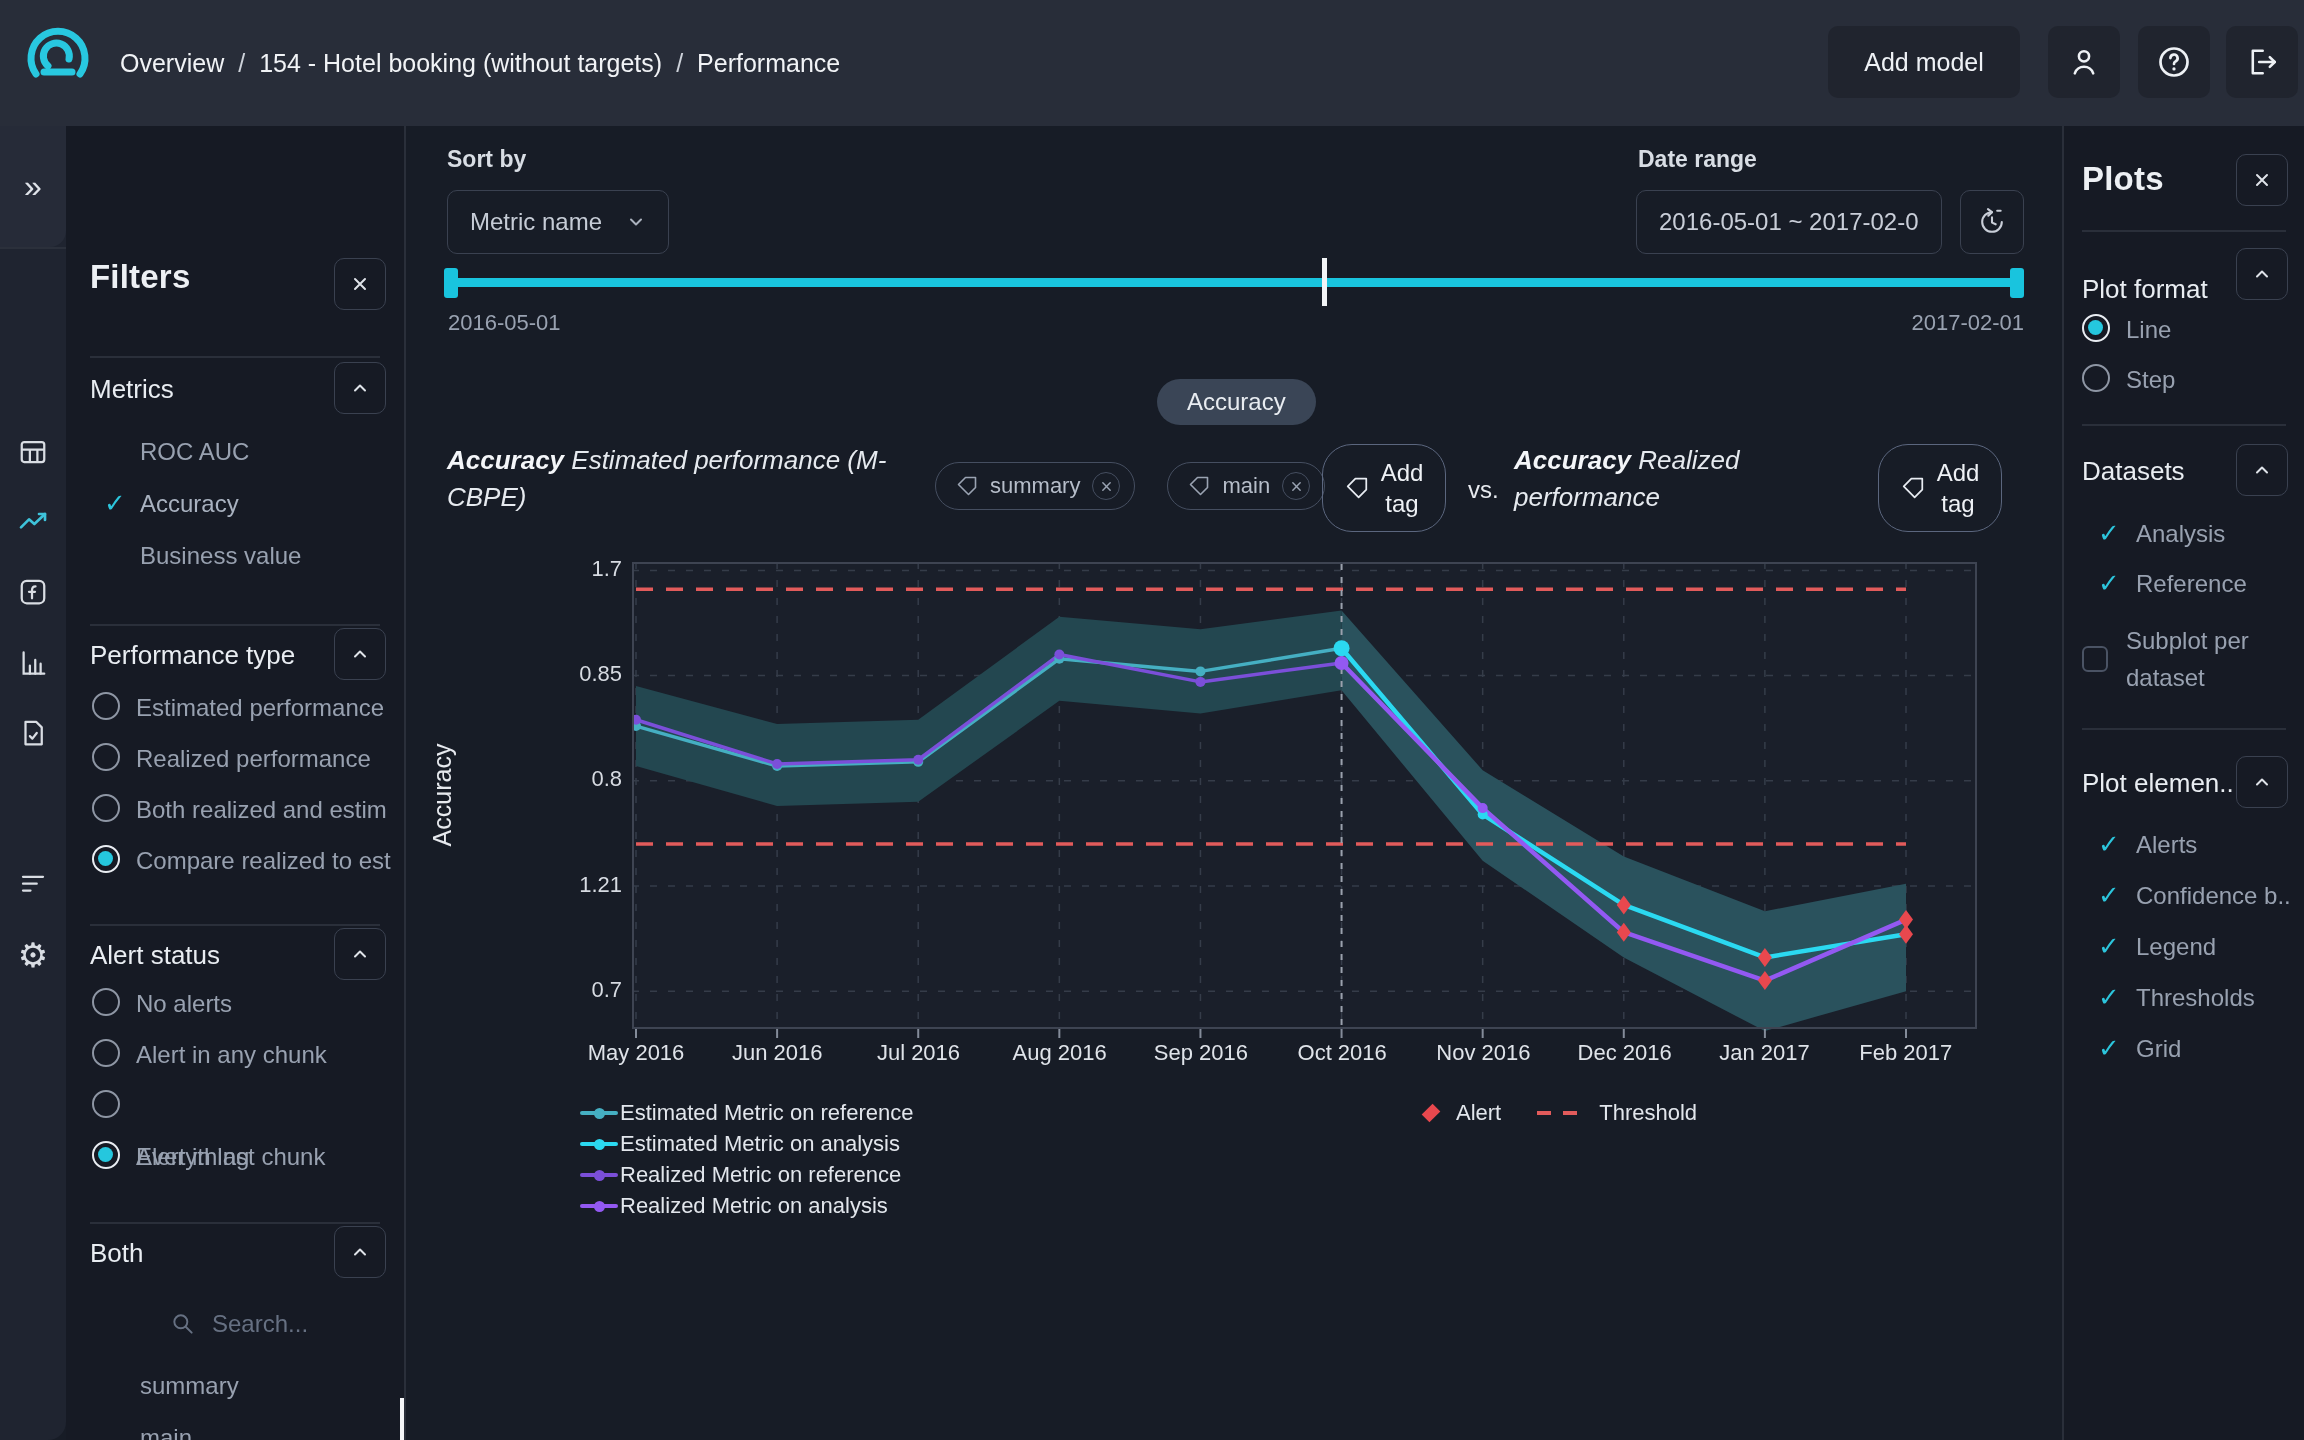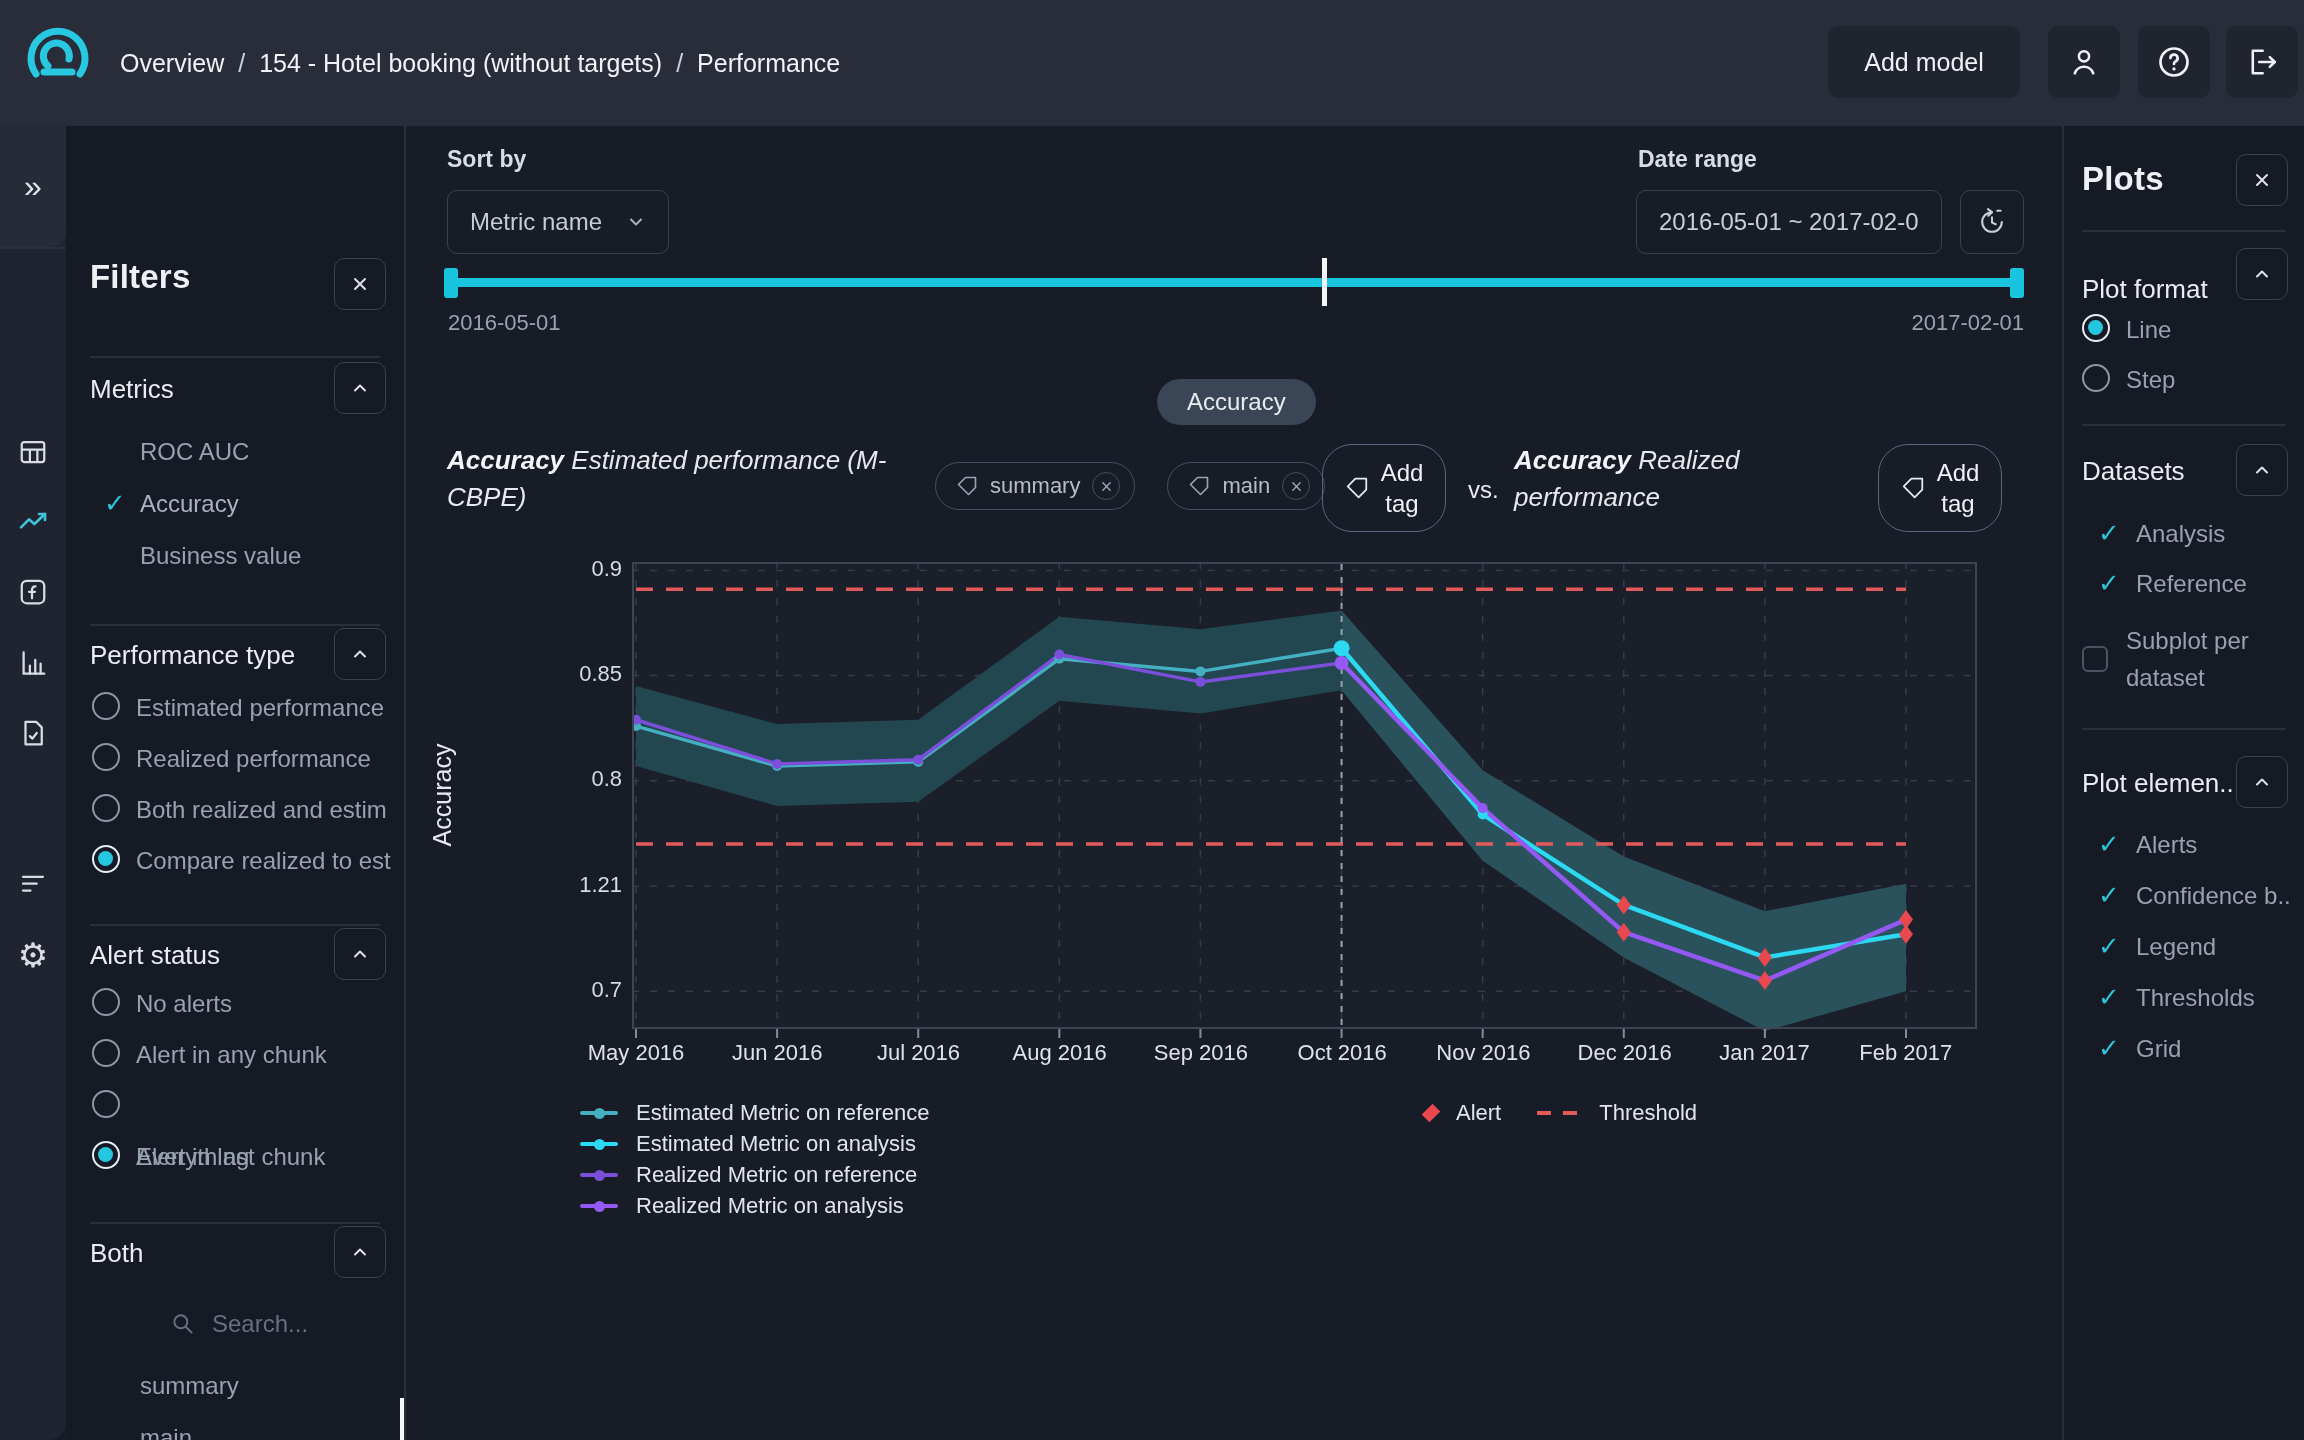--- a/index.html
+++ b/index.html
@@ -87,21 +87,21 @@
   .vs { position:absolute; left:1468px; top:476px; font-size:24px; color:#e8ebf0; }
 
   
   .ylab { position:absolute; left:442px; top:795px; transform:translate(-50%,-50%) rotate(-90deg); font-size:25px; color:#e6e9ee; }
   .ytick { position:absolute; width:82px; text-align:right; font-size:22px; color:#d7dbe2; }
   .plot-svg { position:absolute; left:632px; top:562px; }
   .xlabels { position:absolute; left:632px; top:1040px; width:1345px; height:30px; }
   .xlabels span { position:absolute; transform:translateX(-50%); font-size:22px; color:#dfe3e9; white-space:nowrap; }
 
   .legend-col { position:absolute; display:flex; flex-direction:column; gap:9px; }
-  .lg-row { display:flex; align-items:center; gap:18px; height:22px; }
+  .lg-row { display:flex; align-items:center; gap:2px; height:22px; }
   .lg-row .lab { font-size:22px; color:#e2e6ec; white-space:nowrap; }
   .lg-line { width:38px; height:4px; border-radius:2px; position:relative; }
   .lg-line::after { content:""; position:absolute; left:14px; top:-3.5px; width:11px; height:11px; border-radius:50%; background:inherit; }
   .c-er { background:#45afc2; } .c-ea { background:#2bd9f1; } .c-rr { background:#7b4fd9; } .c-ra { background:#9359f2; }
   .lg-band { width:38px; height:18px; border-radius:2px; }
   .b-ref { background:#27505b; } .b-ana { background:#2c5a66; }
   .lg-diamond { width:14px; height:14px; background:#e8484e; transform:rotate(45deg) scale(0.78,1.1); }
   .lg-thresh { width:44px; height:4px; background:repeating-linear-gradient(90deg,#e25b5b 0 14px,transparent 14px 26px); }
 
   svg.ic { display:block; }
@@ -365,21 +365,21 @@
 
   <button class="addtag" style="left:1878px;top:444px">
     <svg class="ic" width="24" height="24" viewBox="0 0 22 22">
       <path d="M2.5 9.5 L9.5 2.5 H19.5 V12.5 L12.5 19.5 Z" fill="none" stroke="#e8ecf2" stroke-width="1.6" stroke-linejoin="round"></path>
     </svg>
     <span class="txt"><span>Add</span><br>
     <span>tag</span></span>
   </button>
 
   <div class="ylab">Accuracy</div>
-  <div class="ytick" style="left:540px;top:556px">0.9</div>
+  <div class="ytick" style="left:540px;top:556px">1.7</div>
   <div class="ytick" style="left:540px;top:661px">0.85</div>
   <div class="ytick" style="left:540px;top:766px">0.8</div>
   <div class="ytick" style="left:540px;top:872px">1.21</div>
   <div class="ytick" style="left:540px;top:977px">0.7</div>
 
   <svg id="plot-svg" class="plot-svg" width="1345" height="478" viewBox="0 0 1345 478">
       <rect x="1" y="1" width="1343" height="465" fill="#1a1f2a"></rect>
       <line x1="4" y1="0" x2="4" y2="467" stroke="#353c49" stroke-width="1.5" stroke-dasharray="7 11"></line>
       <line x1="145.11111111111111" y1="0" x2="145.11111111111111" y2="467" stroke="#353c49" stroke-width="1.5" stroke-dasharray="7 11"></line>
       <line x1="286.22222222222223" y1="0" x2="286.22222222222223" y2="467" stroke="#353c49" stroke-width="1.5" stroke-dasharray="7 11"></line>

